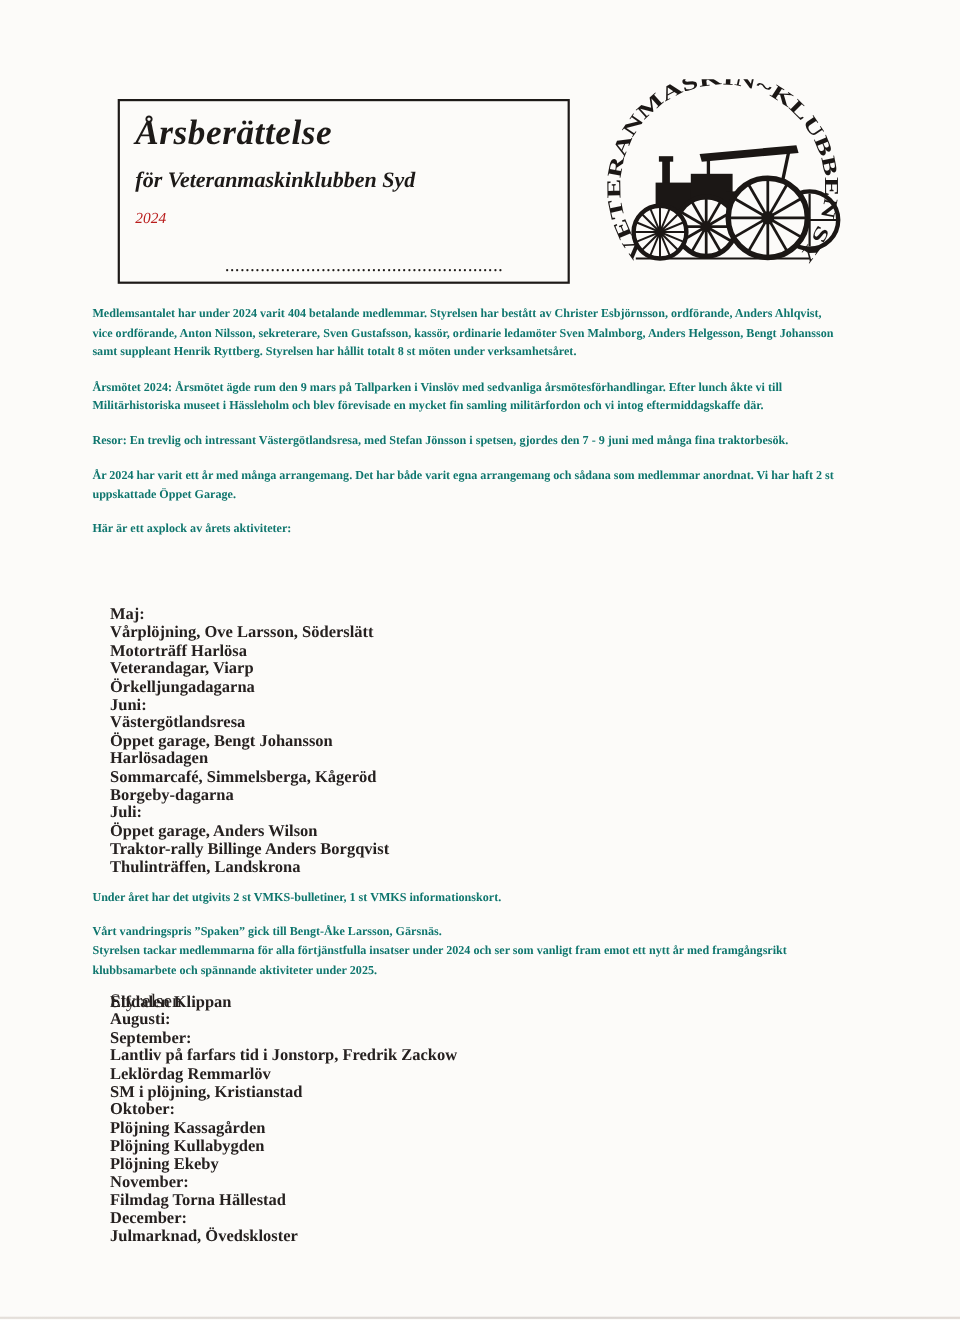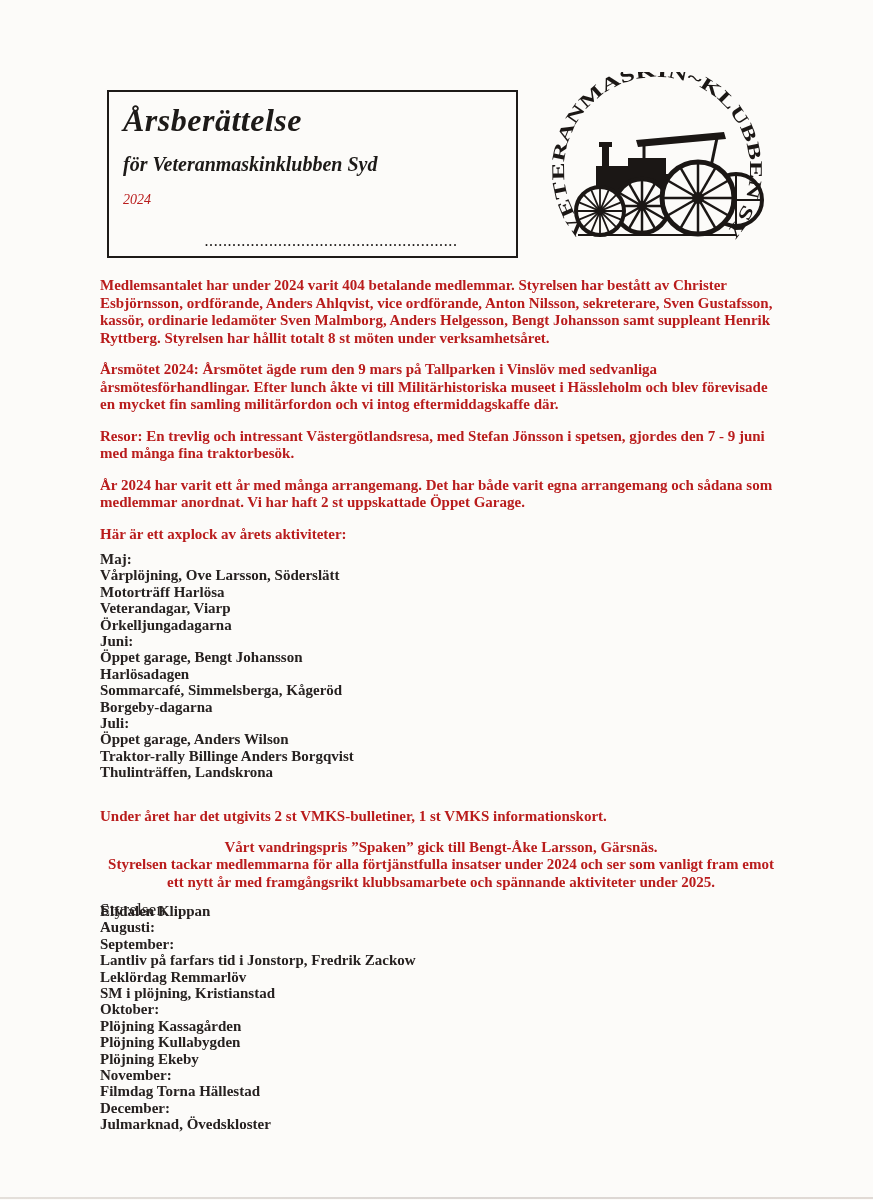--- a/index.html
+++ b/index.html
@@ -70,26 +70,26 @@
   .logo svg { display: block; width: 100%; height: 100%; }
   .logo text {
     font-family: "Liberation Serif", serif;
     font-weight: bold;
     font-size: 18px;
     fill: #1b1715;
   }
   
   .bodytext {
     position: absolute;
-    left: 100px;
+    left: 84px;
     width: 682px;
-    font-size: 15px;
+    font-size: 11px;
     line-height: 17.5px;
     font-weight: bold;
-    color: #b91c1c;
+    color: #0f766e;
   }
   .content-top  { top: 277px; }
   .content-top .para { margin: 0 0 14px 0; }
   .activities {
     position: absolute;
     left: 100px;
     top: 551px;
     width: 700px;
     display: flex;
     flex-direction: column;
@@ -97,21 +97,21 @@
   .act-col {
     font-size: 15px;
     line-height: 16.4px;
     font-weight: bold;
     color: #262120;
   }
   .act-col.left  { width: 352px; flex: 0 0 352px; }
   .act-col.right { flex: 1; }
   .content-bottom { top: 808px; }
   .content-bottom .para { margin: 0 0 13px 0; }
-  .preline { white-space: pre-line; text-align: center; }
+  .preline { white-space: pre-line; }
   .signature {
     position: absolute;
     left: 100px;
     top: 899px;
     font-size: 17.5px;
     font-weight: normal;
     color: #262120;
   }
   
   .scan-edge {
@@ -211,20 +211,21 @@
     </div>
 
   <div class="activities">
     <div class="act-col left">
         <div class="act-line">Maj:</div>
         <div class="act-line">Vårplöjning, Ove Larsson, Söderslätt</div>
         <div class="act-line">Motorträff Harlösa</div>
         <div class="act-line">Veterandagar, Viarp</div>
         <div class="act-line">Örkelljungadagarna</div>
         <div class="act-line">Juni:</div>
+        <div class="act-line">Västergötlandsresa</div>
         <div class="act-line">Öppet garage, Bengt Johansson</div>
         <div class="act-line">Harlösadagen</div>
         <div class="act-line">Sommarcafé, Simmelsberga, Kågeröd</div>
         <div class="act-line">Borgeby-dagarna</div>
         <div class="act-line">Juli:</div>
         <div class="act-line">Öppet garage, Anders Wilson</div>
         <div class="act-line">Traktor-rally Billinge Anders Borgqvist</div>
         <div class="act-line">Thulinträffen, Landskrona</div>
       </div>
     <div class="act-col right">

